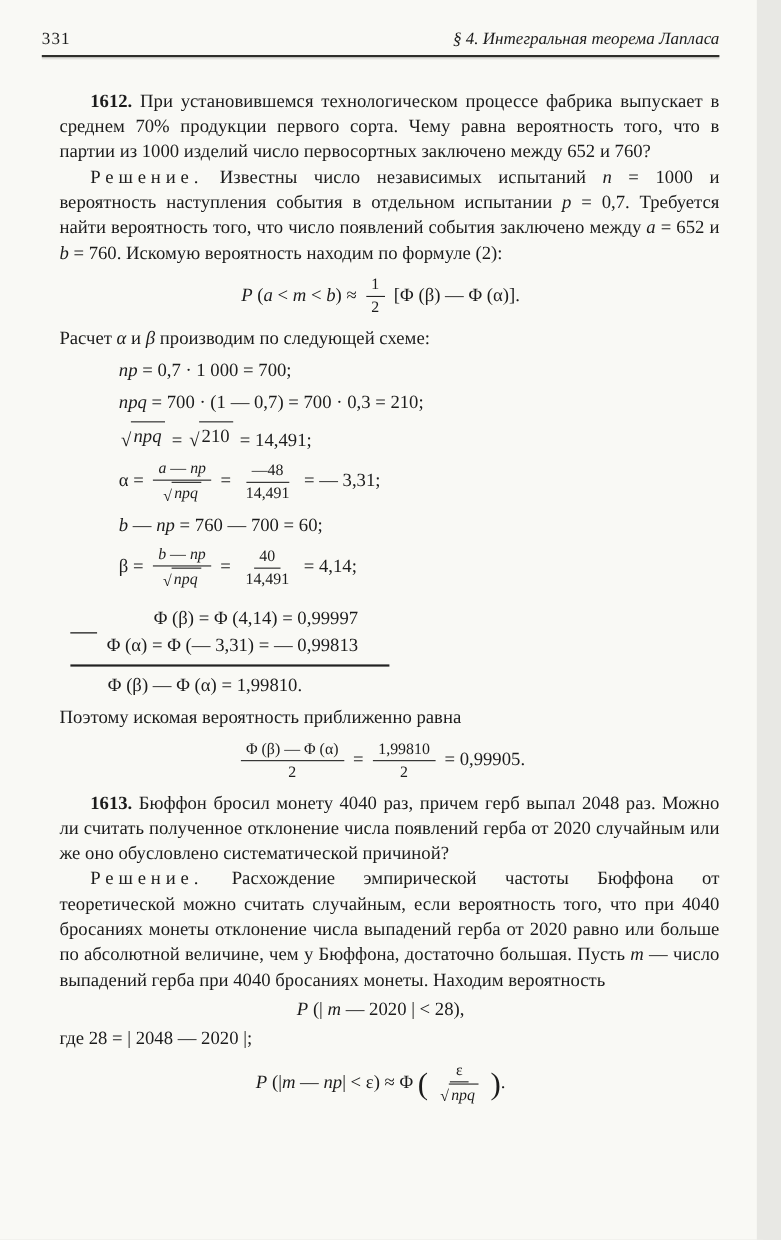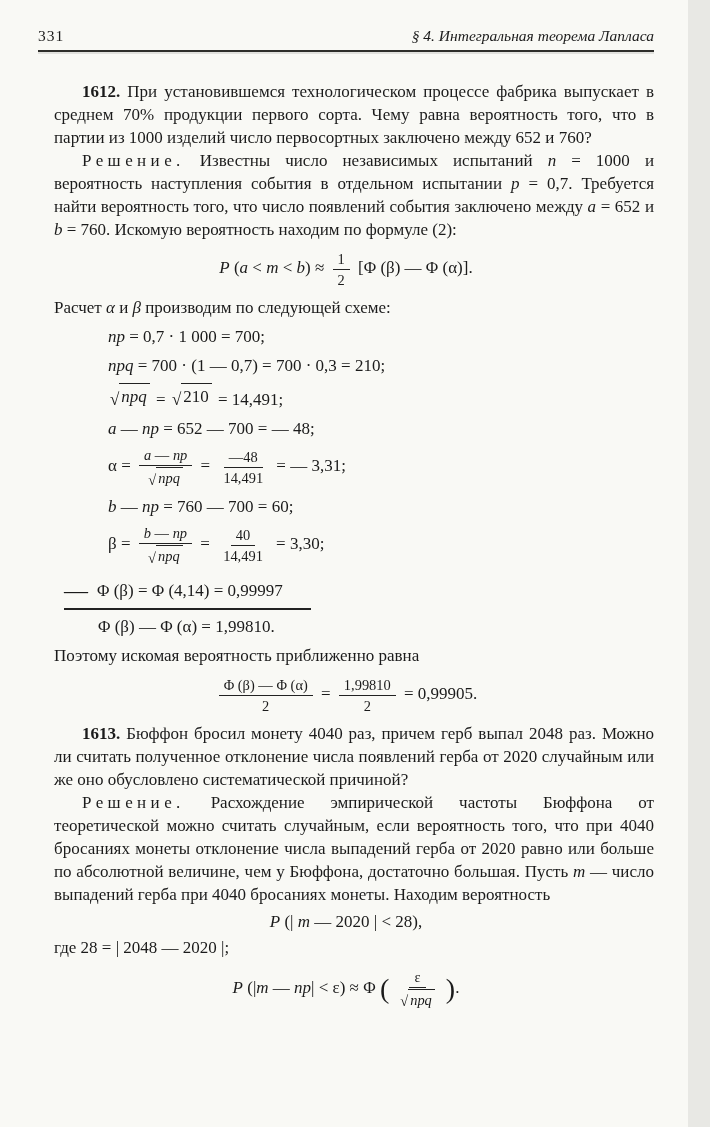--- a/index.html
+++ b/index.html
@@ -75,49 +75,49 @@
   <div class="scheme">
     <div class="scheme-line"><span class="i">np</span><span> = 0,7 · 1 000 = 700;</span></div>
     <div class="scheme-line"><span class="i">npq</span><span> = 700 · (1 — 0,7) = 700 · 0,3 = 210;</span></div>
     <div class="scheme-line"><span class="sqrt">
           <span class="radsign">√</span>
           <span class="radicand"><span class="i">npq</span></span>
         </span><span> = </span><span class="sqrt">
           <span class="radsign">√</span>
           <span class="radicand"><span>210</span></span>
         </span><span> = 14,491;</span></div>
-    <div class="scheme-line"><span class="i">a</span><span> — </span><span class="i">np</span><span> = 652 — 700 = — 48;</span></div>
     <div class="scheme-line"><span>α = </span><span class="frac">
           <span class="num"><span class="i">a</span><span> — </span><span class="i">np</span></span>
           <span class="den"><span class="sqrt">
               <span class="radsign">√</span>
               <span class="radicand"><span class="i">npq</span></span>
             </span></span>
         </span><span> = </span><span class="frac">
           <span class="num"><span>—48</span></span>
           <span class="den"><span>14,491</span></span>
         </span><span> = — 3,31;</span></div>
     <div class="scheme-line"><span class="i">b</span><span> — </span><span class="i">np</span><span> = 760 — 700 = 60;</span></div>
     <div class="scheme-line"><span>β = </span><span class="frac">
           <span class="num"><span class="i">b</span><span> — </span><span class="i">np</span></span>
           <span class="den"><span class="sqrt">
               <span class="radsign">√</span>
               <span class="radicand"><span class="i">npq</span></span>
             </span></span>
         </span><span> = </span><span class="frac">
           <span class="num"><span>40</span></span>
           <span class="den"><span>14,491</span></span>
-        </span><span> = 3,30;</span></div>
+        </span><span> = 4,14;</span></div>
   </div>
 
   <div class="subblock">
     <div class="subtop">
       <span class="subminus">—</span>
       <div class="subrows">
         <div class="formula-line"><span>Φ (β) = Φ (4,14) = 0,99997</span></div>
+        <div class="formula-line"><span>Φ (α) = Φ (— 3,31) = — 0,99813</span></div>
       </div>
     </div>
     <div class="subresult"><span>Φ (β) — Φ (α) = 1,99810.</span></div>
   </div>
 
   <p class="para"><span>Поэтому искомая вероятность приближенно равна</span></p>
 
   <div class="formula"><span class="frac">
         <span class="num"><span>Φ (β) — Φ (α)</span></span>
         <span class="den"><span>2</span></span>

